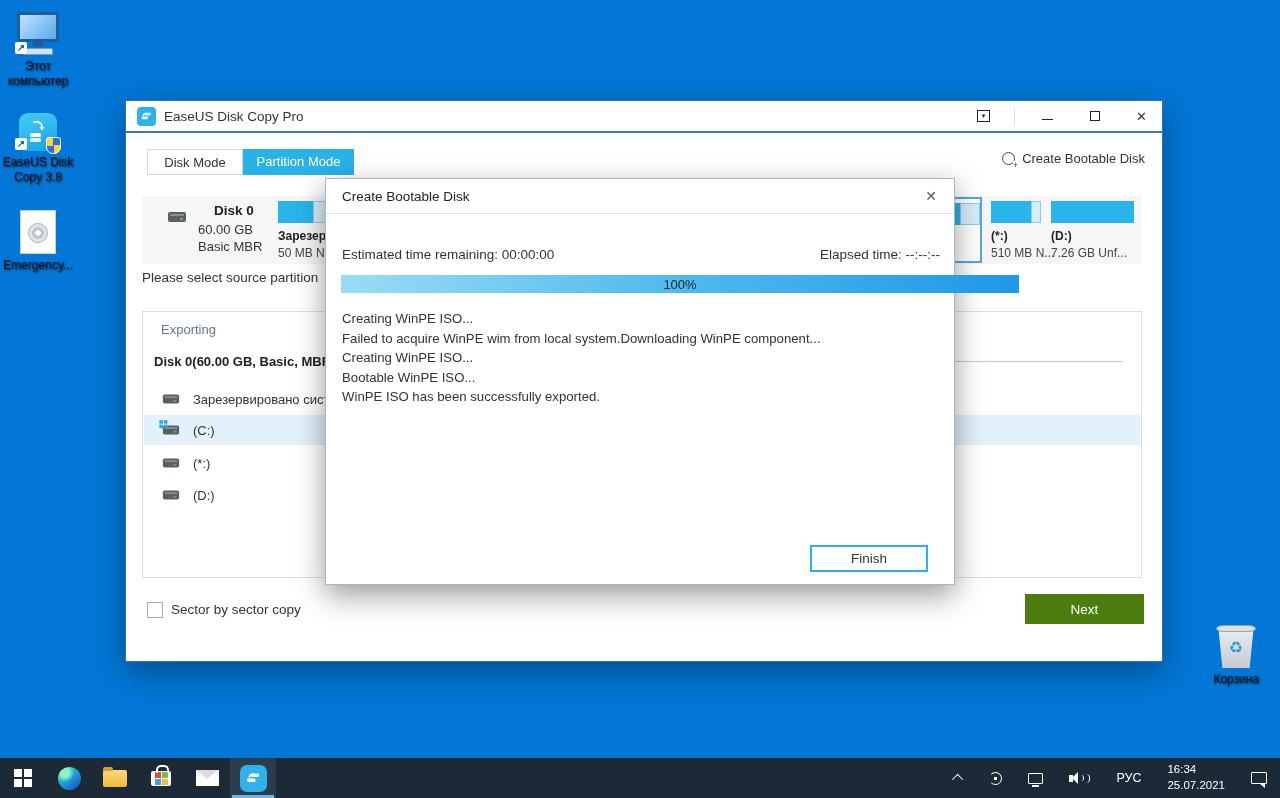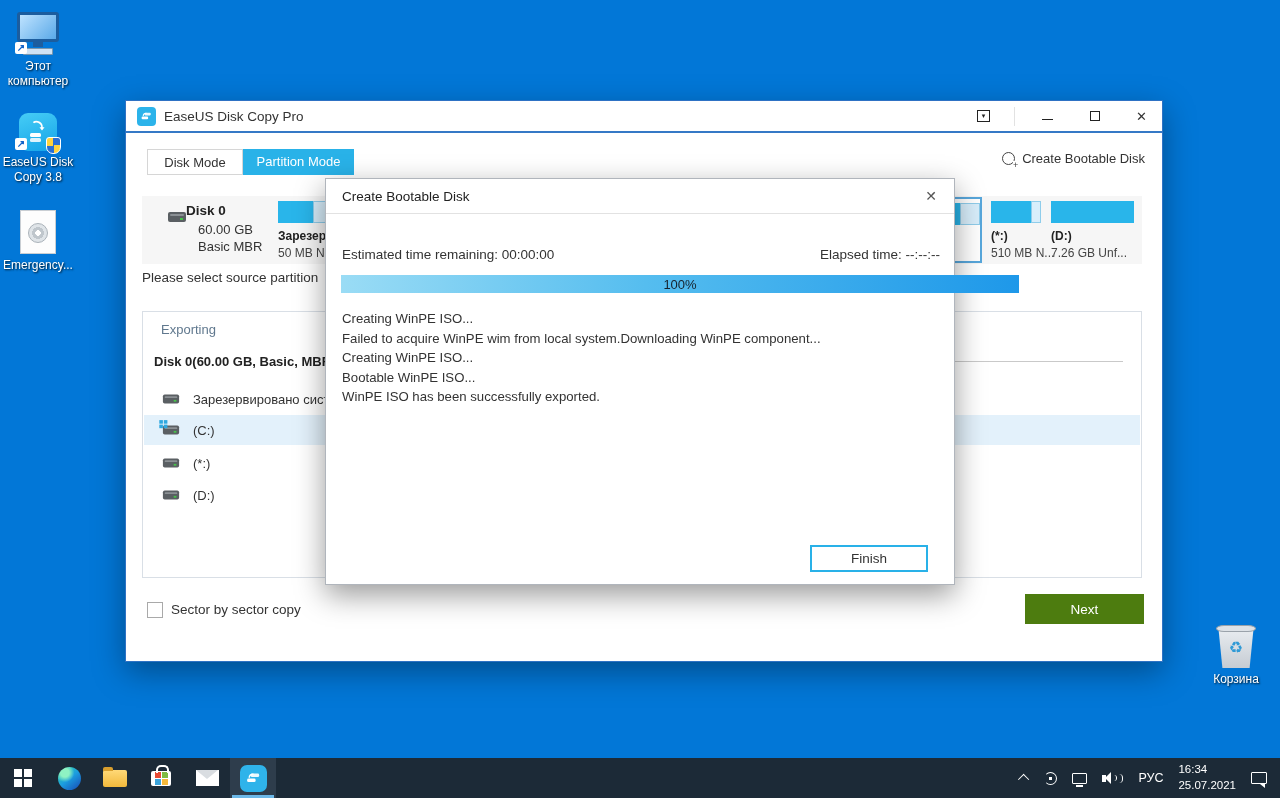--- a/index.html
+++ b/index.html
@@ -1,21 +1,21 @@
 <!DOCTYPE html>
 <html><head>
 <meta charset="utf-8">
 <style>
   * { margin:0; padding:0; box-sizing:border-box; }
   html,body { width:1280px; height:798px; overflow:hidden; }
   body { font-family:"Liberation Sans", sans-serif; position:relative; background:#0277d7; }
 
   
   .desk-icon { position:absolute; width:76px; text-align:center; cursor:default; }
-  .desk-label { color:#ffffff; font-size:12px; line-height:1.25; text-shadow:1px 1px 2px rgba(0,0,0,.85); margin-top:4px; }
+  .desk-label { color:#0f172a; font-size:12px; line-height:1.25; text-shadow:1px 1px 2px rgba(0,0,0,.85); margin-top:4px; }
   .shortcut-badge { position:absolute; left:1px; bottom:1px; width:12px; height:12px; background:#fff; border-radius:2px; color:#1464c8; font-size:10px; line-height:12px; font-weight:bold; }
 
   .pc-monitor { position:relative; width:42px; height:30px; margin:0 auto; background:linear-gradient(135deg,#bfe3ff,#5aa9e8); border:3px solid #1c5d9e; border-radius:3px; }
   .pc-stand { width:10px; height:5px; background:#1c5d9e; margin:0 auto; }
   .pc-kbd { width:30px; height:7px; background:#cfe2f4; border:1px solid #7b97ad; margin:1px auto 0; border-radius:1px; }
 
   .easeus-sq { position:relative; width:38px; height:38px; margin:0 auto; border-radius:9px; background:linear-gradient(160deg,#46cdf6,#14a3e8); }
   .shield { position:absolute; right:-4px; bottom:-3px; width:15px; height:17px; border:1px solid #fff;
             background:conic-gradient(#2a6fd4 0 25%, #ffd23e 0 50%, #2a6fd4 0 75%, #ffd23e 0);
             border-radius:3px 3px 7px 7px; }
@@ -96,21 +96,21 @@
   .edge-ball { width:23px; height:23px; border-radius:50%; background:radial-gradient(circle at 30% 25%, #8ff2c3 0 18%, transparent 40%), linear-gradient(140deg,#35d5a5 5%,#1b9de0 50%,#1850b8 95%); }
   .folder { position:relative; width:24px; height:17px; background:linear-gradient(180deg,#ffd977,#f2b93c); border-radius:2px; }
   .folder::before { content:""; position:absolute; left:0; top:-3px; width:10px; height:4px; background:#d89f2e; border-radius:2px 2px 0 0; }
   .bag { position:relative; width:20px; height:15px; background:#fff; border-radius:2px; display:grid; place-content:center; grid-template-columns:6px 6px; grid-gap:1px; padding-top:1px; }
   .bag::before { content:""; position:absolute; left:5px; top:-6px; width:9px; height:6px; border:2px solid #fff; border-bottom:none; border-radius:5px 5px 0 0; }
   .bag span { width:6px; height:6px; }
   .envelope { position:relative; width:23px; height:16px; background:#fff; }
   .envelope::before { content:""; position:absolute; left:0; top:0; border-left:11.5px solid transparent; border-right:11.5px solid transparent; border-top:9px solid #d9dde1; }
   .ease-tb { width:27px; height:27px; border-radius:7px; background:#2fb3ea; display:flex; align-items:center; justify-content:center; }
 
-  .tray { margin-left:auto; display:flex; align-items:center; gap:15px; padding-right:13px; color:#fff; }
+  .tray { margin-left:auto; display:flex; align-items:center; gap:26px; padding-right:13px; color:#fff; }
   .chev { width:8px; height:8px; border-top:1.6px solid #fff; border-left:1.6px solid #fff; transform:rotate(45deg) translateY(2px); }
   .upd { position:relative; width:13px; height:13px; border:1.4px solid #fff; border-radius:50%; border-left-color:transparent; }
   .upd::after { content:""; position:absolute; left:4px; top:4px; width:3px; height:3px; background:#fff; }
   .net { position:relative; width:15px; height:11px; border:1.5px solid #fff; border-radius:1px; }
   .net::after { content:""; position:absolute; left:3px; bottom:-4px; width:7px; height:2px; background:#fff; }
   .vol { display:flex; align-items:center; }
   .vol .box { width:4px; height:7px; background:#fff; }
   .vol .cone { width:0; height:0; border-top:6px solid transparent; border-bottom:6px solid transparent; border-right:6px solid #fff; margin-left:-1px; }
   .vol .wave { width:4px; height:9px; border:1.6px solid #fff; border-left:none; border-top:none; border-bottom:none; border-radius:0 8px 8px 0; margin-left:2px; }
   .lang { font-size:12.5px; }
@@ -195,21 +195,21 @@
   <div class="tab tab-inactive" style="left:21px;width:96px;"><span>Disk Mode</span></div>
   <div class="tab tab-active" style="left:117px;width:111px;"><span>Partition Mode</span></div>
 
   <div class="cbd-link">
     <span class="circle-plus"></span>
     <span>Create Bootable Disk</span>
   </div>
 
   <div class="disk-row">
     <div class="hdd" style="position:absolute;left:26px;top:16px;"></div>
-    <div style="position:absolute;left:44px;top:7px;font-size:13.5px;font-weight:bold;color:#222;">Disk 0</div>
+    <div style="position:absolute;left:72px;top:7px;font-size:13.5px;font-weight:bold;color:#222;">Disk 0</div>
     <div style="position:absolute;left:56px;top:26px;font-size:13px;color:#333;">60.00 GB</div>
     <div style="position:absolute;left:56px;top:43px;font-size:13px;color:#333;">Basic MBR</div>
 
     <div class="pbar" style="left:136px;top:5px;width:53px;">
         <span class="free" style="width:18px;"></span>
       </div>
     <div class="pcell-label" style="left:136px;top:33px;">Зарезервировано</div>
     <div class="pcell-sub" style="left:136px;top:50px;">50 MB NTFS</div>
 
     <div class="sel-cell" style="left:649px;top:1px;width:191px;height:66px;">

